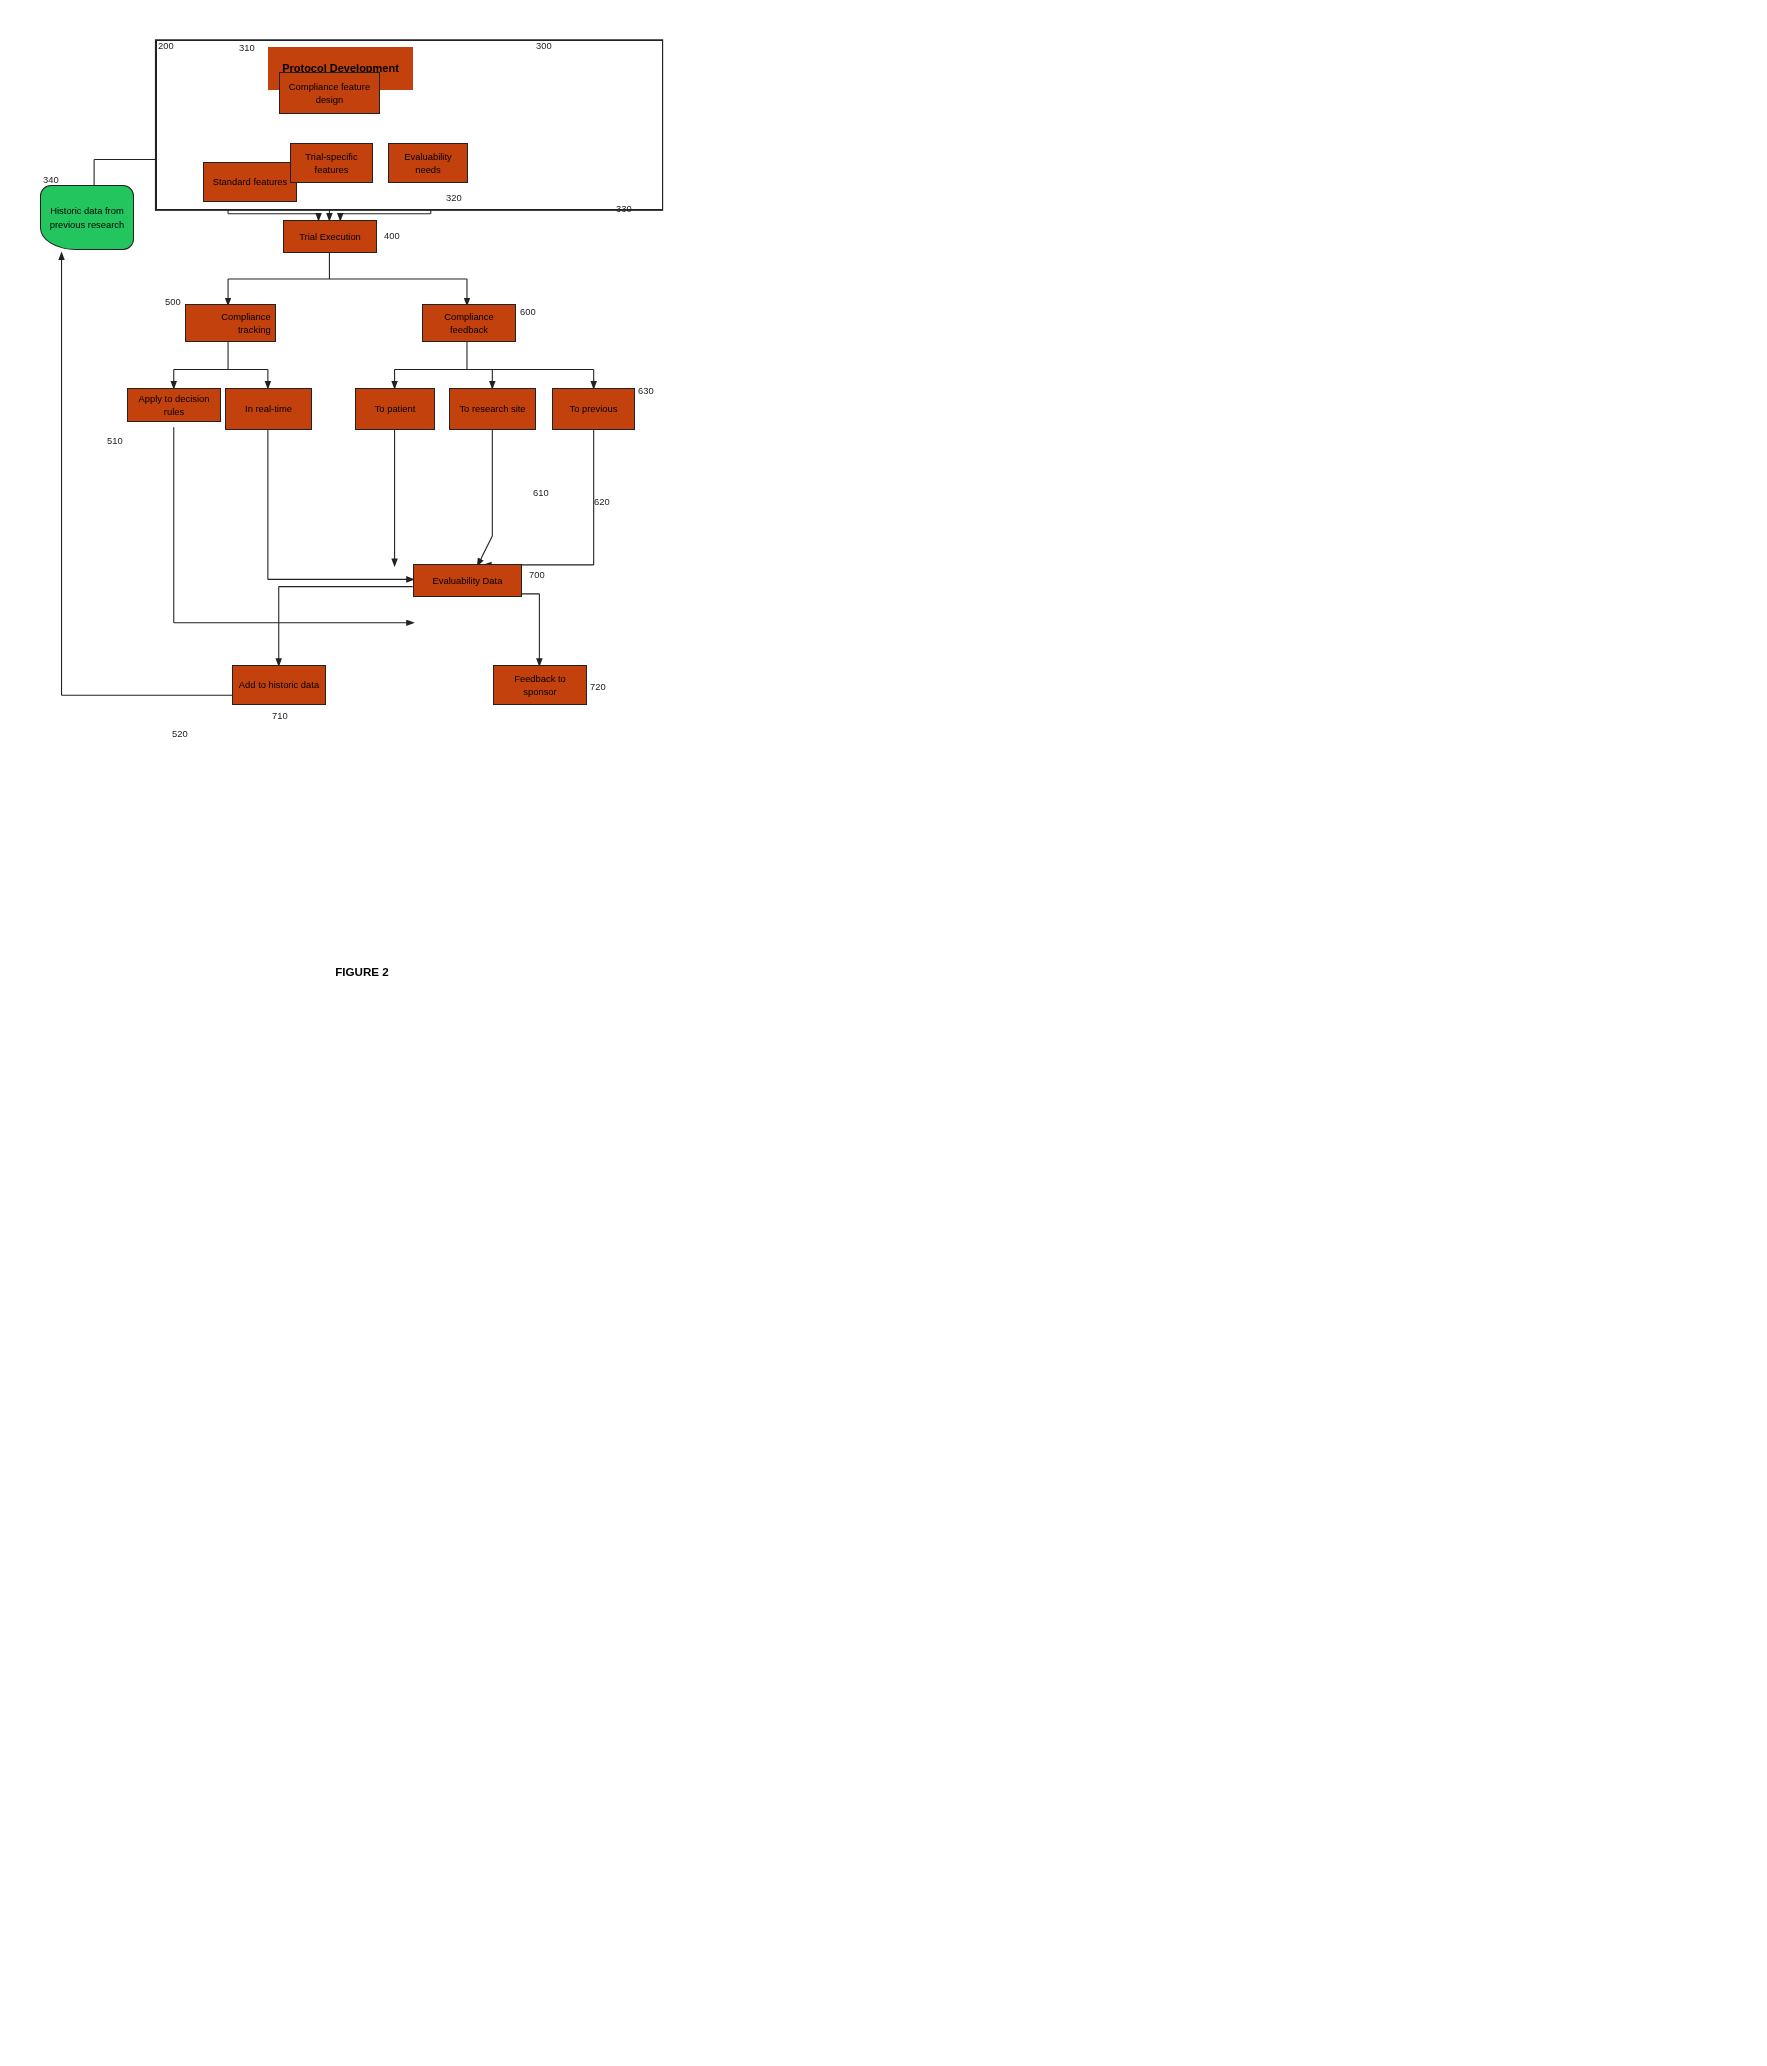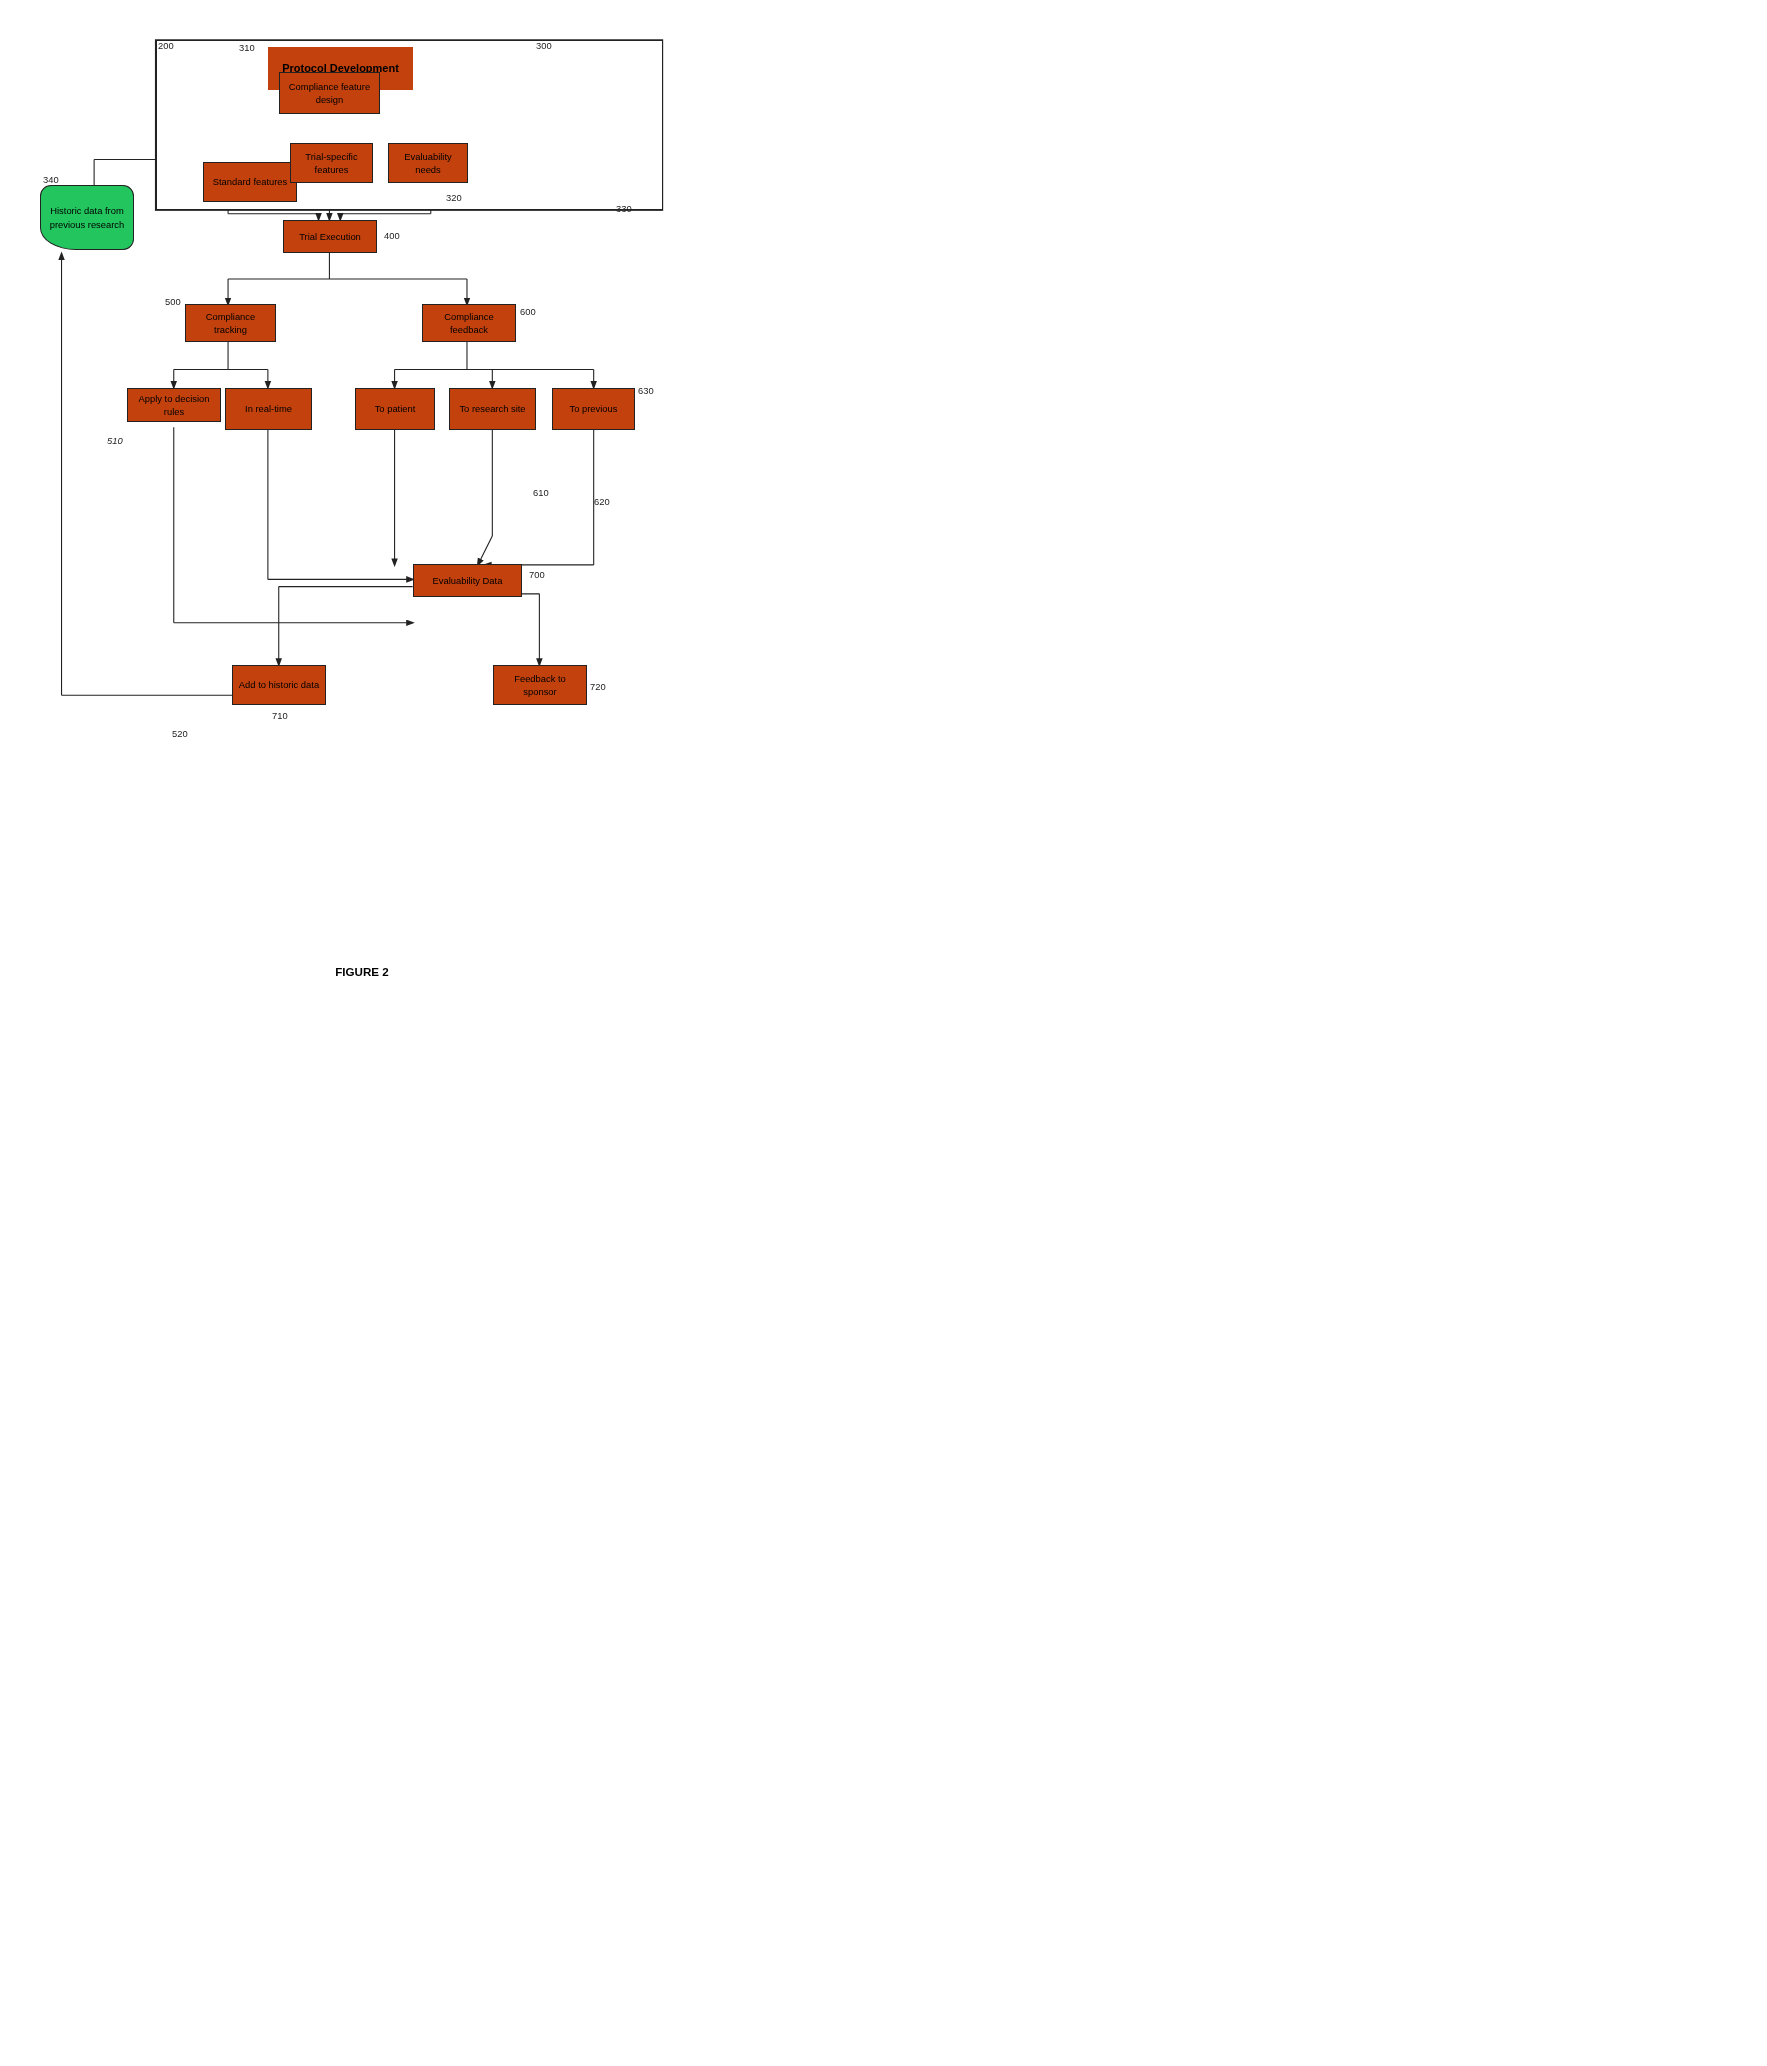--- a/index.html
+++ b/index.html
@@ -176,21 +176,21 @@
   <div class="box-rounded" style="left:40px;top:185px;width:94px;height:65px;border-radius:11px 11px 11px 36px/11px 11px 11px 22px;">
     <span>Historic data
 from previous
 research</span>
   </div>
 
   <div class="box" style="left:283px;top:220px;width:94px;height:33px;">
     <span>Trial Execution</span>
   </div>
 
-  <div class="box" style="left:185px;top:304px;width:91px;height:38px;">
+  <div class="box" style="left:185px;top:304px;width:91px;height:38px;text-align:right;">
     <span>Compliance
 tracking</span>
   </div>
 
   <div class="box" style="left:422px;top:304px;width:94px;height:38px;">
     <span>Compliance
 feedback</span>
   </div>
 
   <div class="box" style="left:127px;top:388px;width:94px;height:34px;">
@@ -230,21 +230,21 @@
   </div>
 
   <div class="label-ref" style="left:158px;top:40px;">200</div>
   <div class="label-ref" style="left:239px;top:42px;">310</div>
   <div class="label-ref" style="left:536px;top:40px;">300</div>
   <div class="label-ref" style="left:446px;top:192px;">320</div>
   <div class="label-ref" style="left:616px;top:203px;">330</div>
   <div class="label-ref" style="left:43px;top:174px;">340</div>
   <div class="label-ref" style="left:384px;top:230px;">400</div>
   <div class="label-ref" style="left:165px;top:296px;">500</div>
-  <div class="label-ref" style="left:107px;top:435px;font-style:italic;">510</div>
+  <div class="label-ref" style="left:107px;top:435px;">510</div>
   <div class="label-ref" style="left:172px;top:728px;">520</div>
   <div class="label-ref" style="left:520px;top:306px;">600</div>
   <div class="label-ref" style="left:533px;top:487px;">610</div>
   <div class="label-ref" style="left:594px;stop:464px;top:496px;">620</div>
   <div class="label-ref" style="left:638px;top:385px;">630</div>
   <div class="label-ref" style="left:529px;top:569px;">700</div>
   <div class="label-ref" style="left:272px;top:710px;">710</div>
   <div class="label-ref" style="left:590px;top:681px;">720</div>
 
   <div class="figure-caption" style="position:absolute;bottom:7.2px;left:0;right:0;">FIGURE 2</div>

